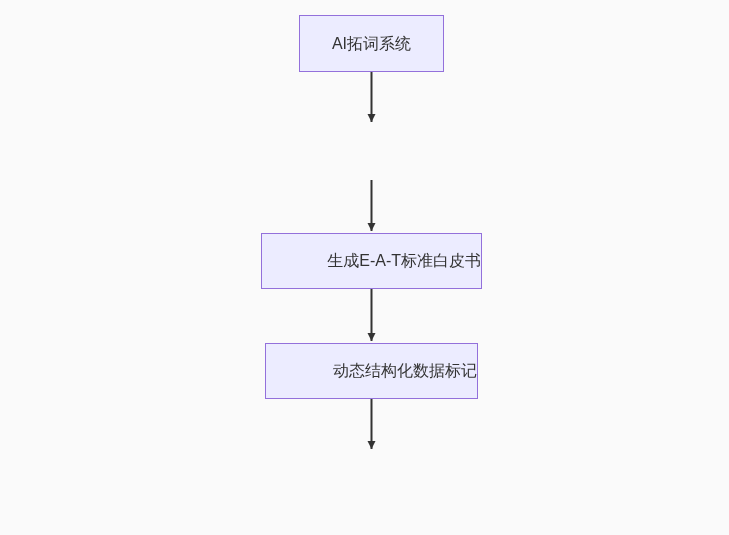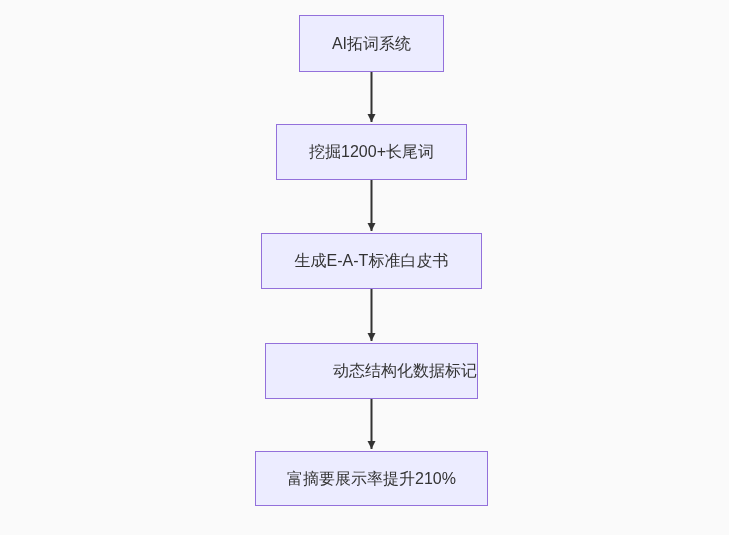--- a/index.html
+++ b/index.html
@@ -34,21 +34,21 @@
     align-items: center;
     justify-content: center;
     color: #333333;
     font-size: 16px;
     line-height: 1.2;
     white-space: nowrap;
     text-align: center;
   }
   .node1 { left: 299px; top: 15px;  width: 145px; height: 57px; }
   .node2 { left: 276px; top: 124px; width: 191px; height: 56px; }
-  .node3 { left: 261px; top: 233px; width: 221px; height: 56px; }
+  .node3 { left: 261px; top: 233px; width: 221px; height: 56px; justify-content: flex-end; }
   .node4 { left: 265px; top: 343px; width: 213px; height: 56px; justify-content: flex-end; }
   .node5 { left: 255px; top: 451px; width: 233px; height: 55px; }
 </style>
 </head>
 <body>
 
 <div class="canvas">
 
   <svg class="edges" width="729" height="535" viewBox="0 0 729 535" xmlns="http://www.w3.org/2000/svg">
     <defs>
@@ -59,29 +59,23 @@
     <line x1="371.5" y1="72" x2="371.5" y2="122" stroke="#333333" stroke-width="2" marker-end="url(#arrowhead)"></line>
     <line x1="371.5" y1="180" x2="371.5" y2="231" stroke="#333333" stroke-width="2" marker-end="url(#arrowhead)"></line>
     <line x1="371.5" y1="289" x2="371.5" y2="341" stroke="#333333" stroke-width="2" marker-end="url(#arrowhead)"></line>
     <line x1="371.5" y1="399" x2="371.5" y2="449" stroke="#333333" stroke-width="2" marker-end="url(#arrowhead)"></line>
   </svg>
 
   <div class="node node1">
     <span class="node-label">AI拓词系统</span>
   </div>
 
-  <div class="node node2">
-    <span class="node-label">挖掘1200+长尾词</span>
-  </div>
 
   <div class="node node3">
     <span class="node-label">生成E-A-T标准白皮书</span>
   </div>
 
   <div class="node node4">
     <span class="node-label">动态结构化数据标记</span>
   </div>
 
-  <div class="node node5">
-    <span class="node-label">富摘要展示率提升210%</span>
-  </div>
 
 </div>
 
 </body></html>

